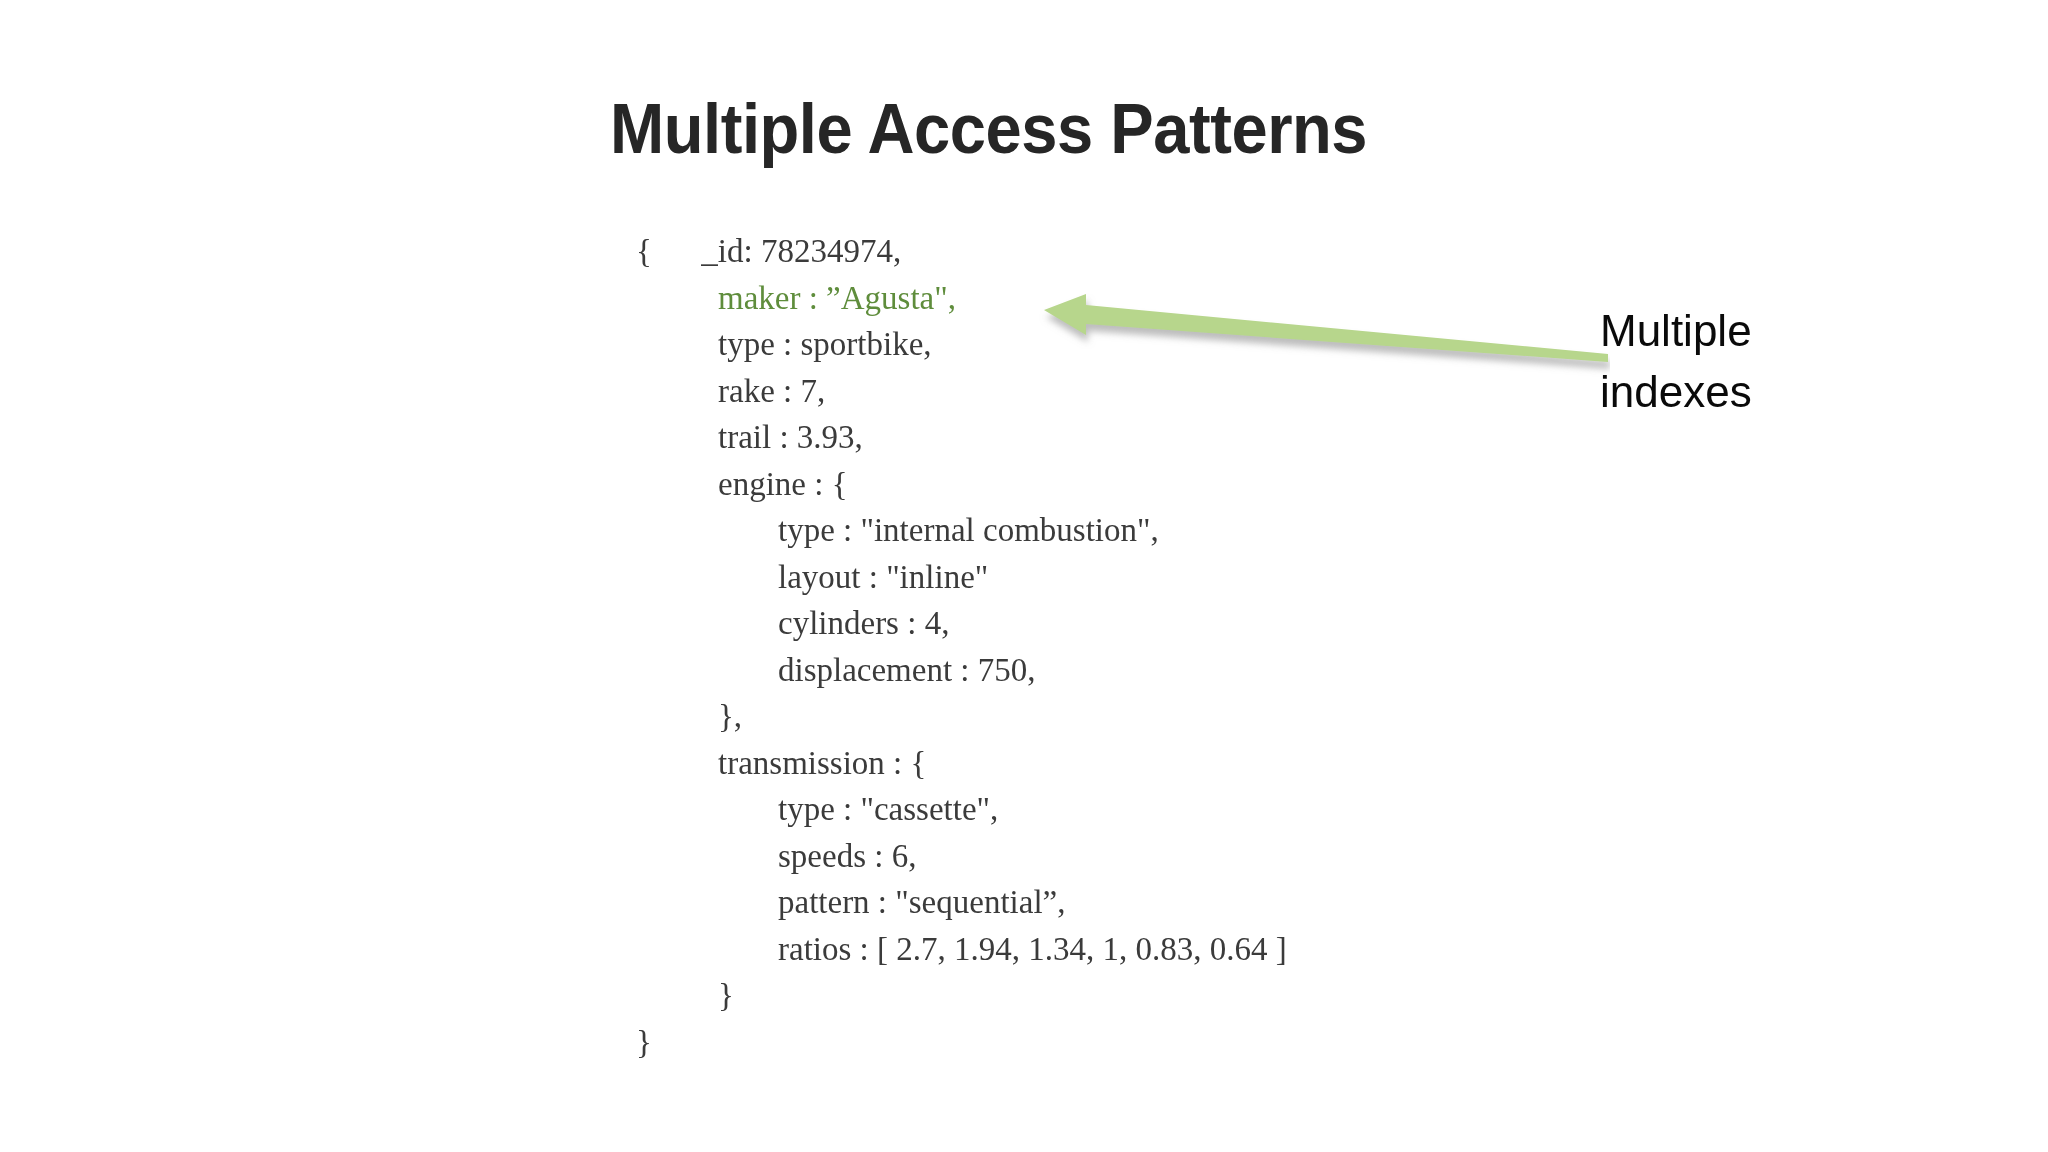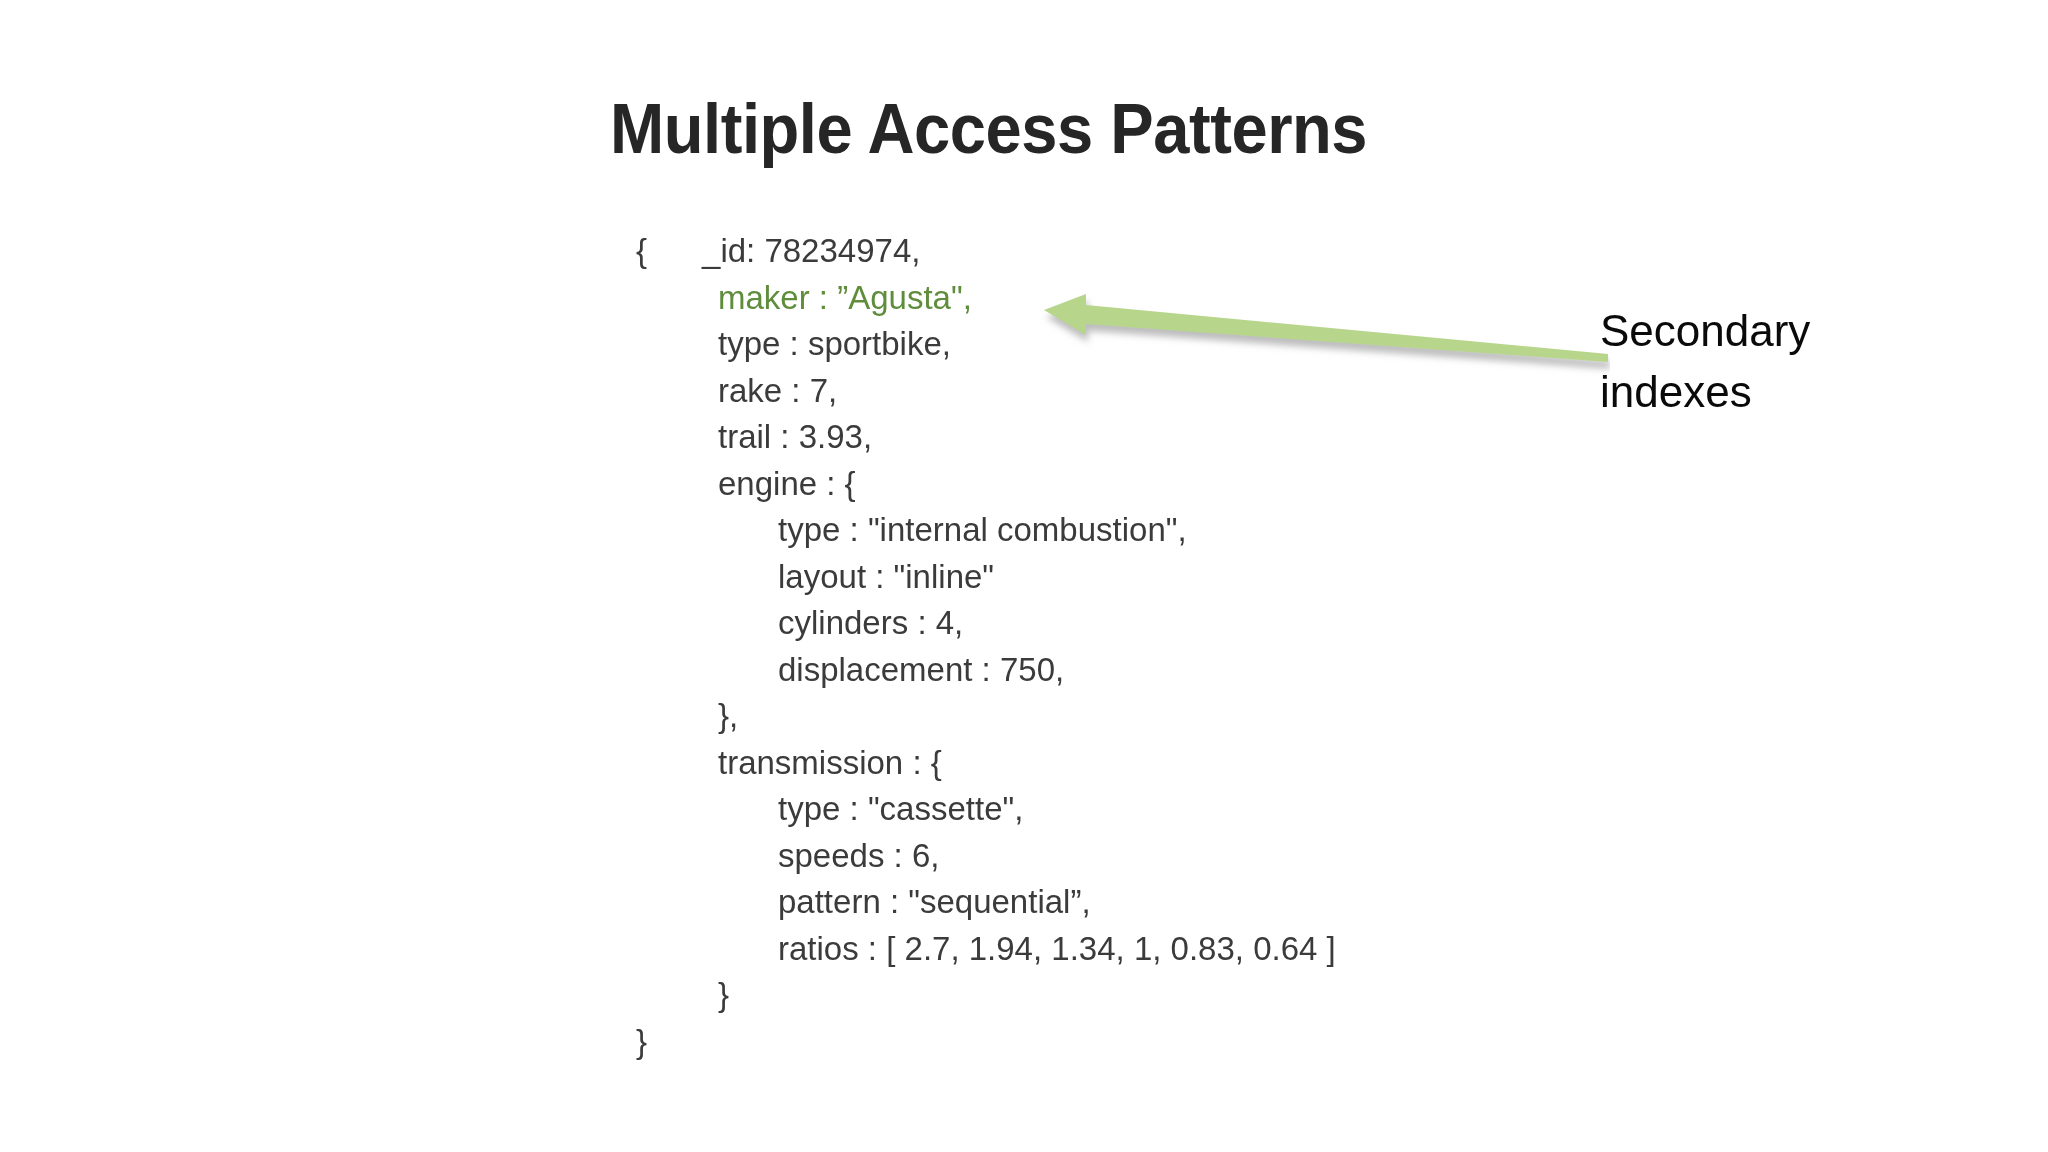--- a/index.html
+++ b/index.html
@@ -30,21 +30,21 @@
     transform: scaleX(0.93);
     transform-origin: left top;
     white-space: nowrap;
   }
 
   
   .doc-block {
     position: absolute;
     left: 636px;
     top: 228px;
-    font-family: Liberation Sans, sans-serif;
+    font-family: Liberation Serif, serif;
     font-size: 33px;
     line-height: 46.5px;
     color: #3b3b3b;
     white-space: pre;
   }
   .doc-line {
     white-space: pre;
     display: block;
   }
   .doc-line.green {
@@ -97,14 +97,14 @@
                L 56,17
                L 578,66
                L 578,74
                L 56,36
                L 56,47
                Z" fill="#b7d68c"></path>
     </g>
   </svg>
 </div>
 
-<div class="callout-label">Secondary
+<div class="callout-label">Multiple
 indexes</div>
 
 </body></html>

